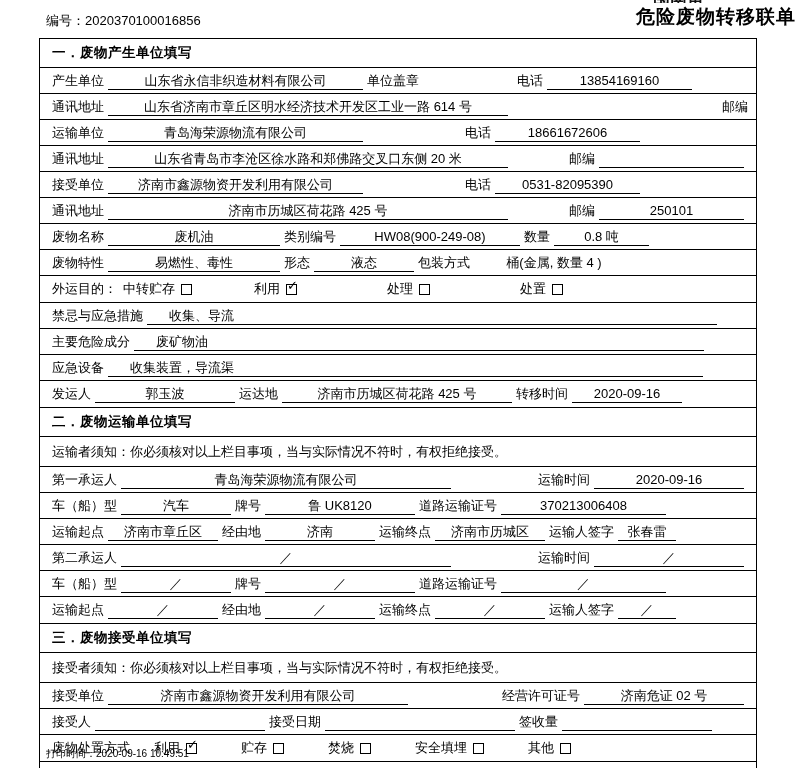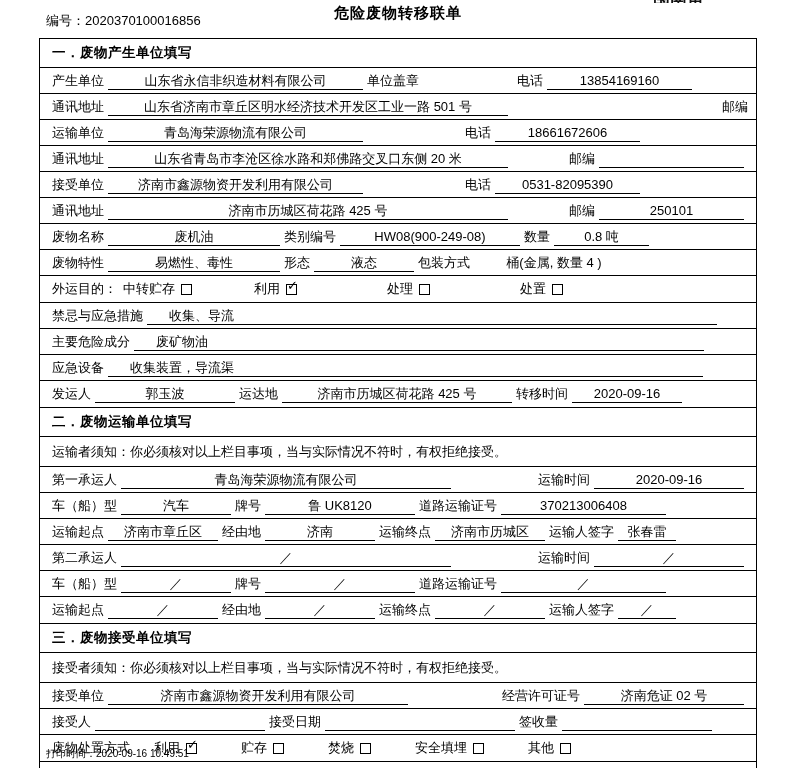--- a/index.html
+++ b/index.html
@@ -32,22 +32,22 @@
     left: 46px;
     top: 12px;
     font-size: 13px;
     white-space: nowrap;
   }
   .doc-title {
     position: absolute;
     left: 0;
     right: 0;
     top: 4px;
-    text-align: center;
-    font-size: 15px;
+    text-align: right;
+    font-size: 19px;
     font-weight: bold;
     letter-spacing: 1px;
   }
   .corner-stamp {
     position: absolute;
     right: 92px;
     top: -9px;
     font-size: 17px;
     font-weight: bold;
     color: #111;
@@ -158,21 +158,21 @@
       <span class="lbl">产生单位</span>
       <span class="fill" style="width:255px;">山东省永信非织造材料有限公司</span>
       <span class="lbl">单位盖章</span>
       <span class="fill noline" style="width:90px;"></span>
       <span class="lbl">电话</span>
       <span class="fill" style="width:145px;">13854169160</span>
     </div>
 
     <div class="row">
       <span class="lbl">通讯地址</span>
-      <span class="fill" style="width:400px;">山东省济南市章丘区明水经济技术开发区工业一路 501 号</span>
+      <span class="fill" style="width:400px;">山东省济南市章丘区明水经济技术开发区工业一路 614 号</span>
       <span class="gap"></span>
       <span class="lbl">邮编</span>
     </div>
 
     <div class="row">
       <span class="lbl">运输单位</span>
       <span class="fill" style="width:255px;">青岛海荣源物流有限公司</span>
       <span class="fill noline" style="width:90px;"></span>
       <span class="lbl">电话</span>
       <span class="fill" style="width:145px;">18661672606</span>

